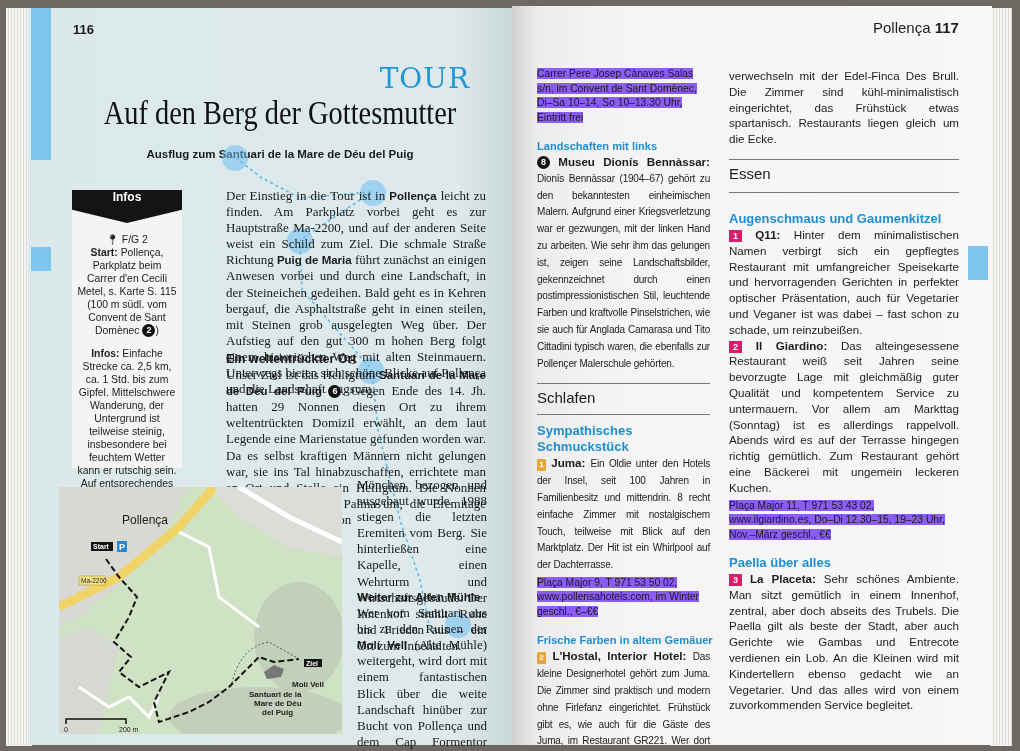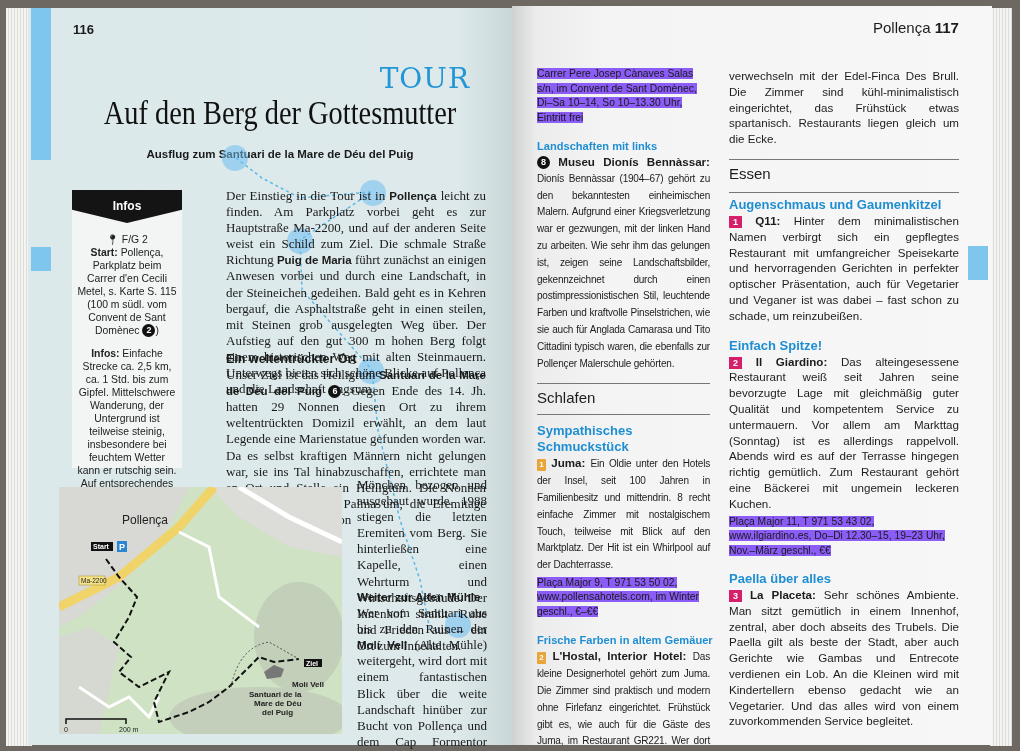--- a/index.html
+++ b/index.html
@@ -24,21 +24,21 @@
 
   .tour-label { position: absolute; left: 130px; top: 62px; width: 340px; text-align: right;
     font-family: "DejaVu Serif", serif; font-weight: normal; font-size: 28px; color: #2396d6; letter-spacing: 1px; }
   .tour-title { position: absolute; left: 60px; top: 95px; width: 440px; text-align: center;
     font-family: "Liberation Serif", serif; font-size: 33px; color: #111; transform: scaleX(0.86); transform-origin: center; }
   .tour-subtitle { position: absolute; left: 60px; top: 148px; width: 440px; text-align: center;
     font-size: 11.5px; font-weight: bold; color: #1a1a1a; }
 
   .infobox { position: absolute; left: 72px; top: 190px; width: 110px; height: 278px; background: #f3f5f5; }
   .infobox-head { width: 110px; height: 33px; background: #141414; color: #fff; font-weight: bold;
-    font-size: 12px; text-align: center; padding-top: 9px;
+    font-size: 12px; text-align: center; 
     clip-path: polygon(0 0, 100% 0, 100% 60%, 50% 100%, 0 60%); }
   .infobox-body { padding: 10px 5px 0 5px; font-size: 10.4px; line-height: 13px; text-align: center; color: #222; }
   .infobox-body b { font-weight: bold; }
   .infobox-body p { margin-bottom: 10px; }
 
   .body-serif { position: absolute; font-family: "Liberation Serif", serif; font-size: 13px; line-height: 16.1px; color: #1a1a1a; text-align: justify; }
   .body-serif .hl { font-family: "Liberation Sans", sans-serif; font-weight: bold; font-size: 11.5px; }
   .subhead-sans { font-family: "Liberation Sans", sans-serif; font-weight: bold; font-size: 12.5px; display: block; margin-top: 9px; }
   .num-circle { display: inline-block; width: 13px; height: 13px; border-radius: 50%; background: #111; color: #fff;
     font-family: "Liberation Sans", sans-serif; font-weight: bold; font-size: 9px; text-align: center; line-height: 13px; vertical-align: 1px; }
@@ -195,28 +195,27 @@
     </p>
 
   </div>
 
   <div class="col" style="left:729px;top:68px;width:230px;">
     <p>verwechseln mit der Edel-Finca Des Brull. Die Zimmer sind kühl-minimalistisch eingerichtet, das Frühstück etwas spartanisch. Restaurants liegen gleich um die Ecke.</p>
 
     <div class="section-rule">Essen</div>
     <div style="border-top:1.5px solid #777;margin-top:8px;"></div>
 
-    <span class="blue-head" style="margin-top:4px;">Augenschmaus und Gaumenkitzel</span>
+    <span class="blue-head" style="margin-top:18px;">Augenschmaus und Gaumenkitzel</span>
     <p>
       <span class="badge-pink">1</span>
       <b>Q11:</b>
       <span>Hinter dem minimalistischen Namen verbirgt sich ein gepflegtes Restaurant mit umfangreicher Speisekarte und hervorragenden Gerichten in perfekter optischer Präsentation, auch für Vegetarier und Veganer ist was dabei – fast schon zu schade, um reinzubeißen.</span>
     </p>
 
-    <span class="blue-head">Einfach Spitze!</span>
     <p>
       <span class="badge-pink">2</span>
       <b>Il Giardino:</b>
       <span>Das alteingesessene Restaurant weiß seit Jahren seine bevorzugte Lage mit gleichmäßig guter Qualität und kompetentem Service zu untermauern. Vor allem am Markttag (Sonntag) ist es allerdings rappelvoll. Abends wird es auf der Terrasse hingegen richtig gemütlich. Zum Restaurant gehört eine Bäckerei mit ungemein leckeren Kuchen.</span>
     </p>
     <div class="addr-block"><span class="addr">Plaça Major 11, T 971 53 43 02, www.ilgiardino.es, Do–Di 12.30–15, 19–23 Uhr, Nov.–März geschl., €€</span></div>
 
     <span class="blue-head">Paella über alles</span>
     <p>
       <span class="badge-pink">3</span>

